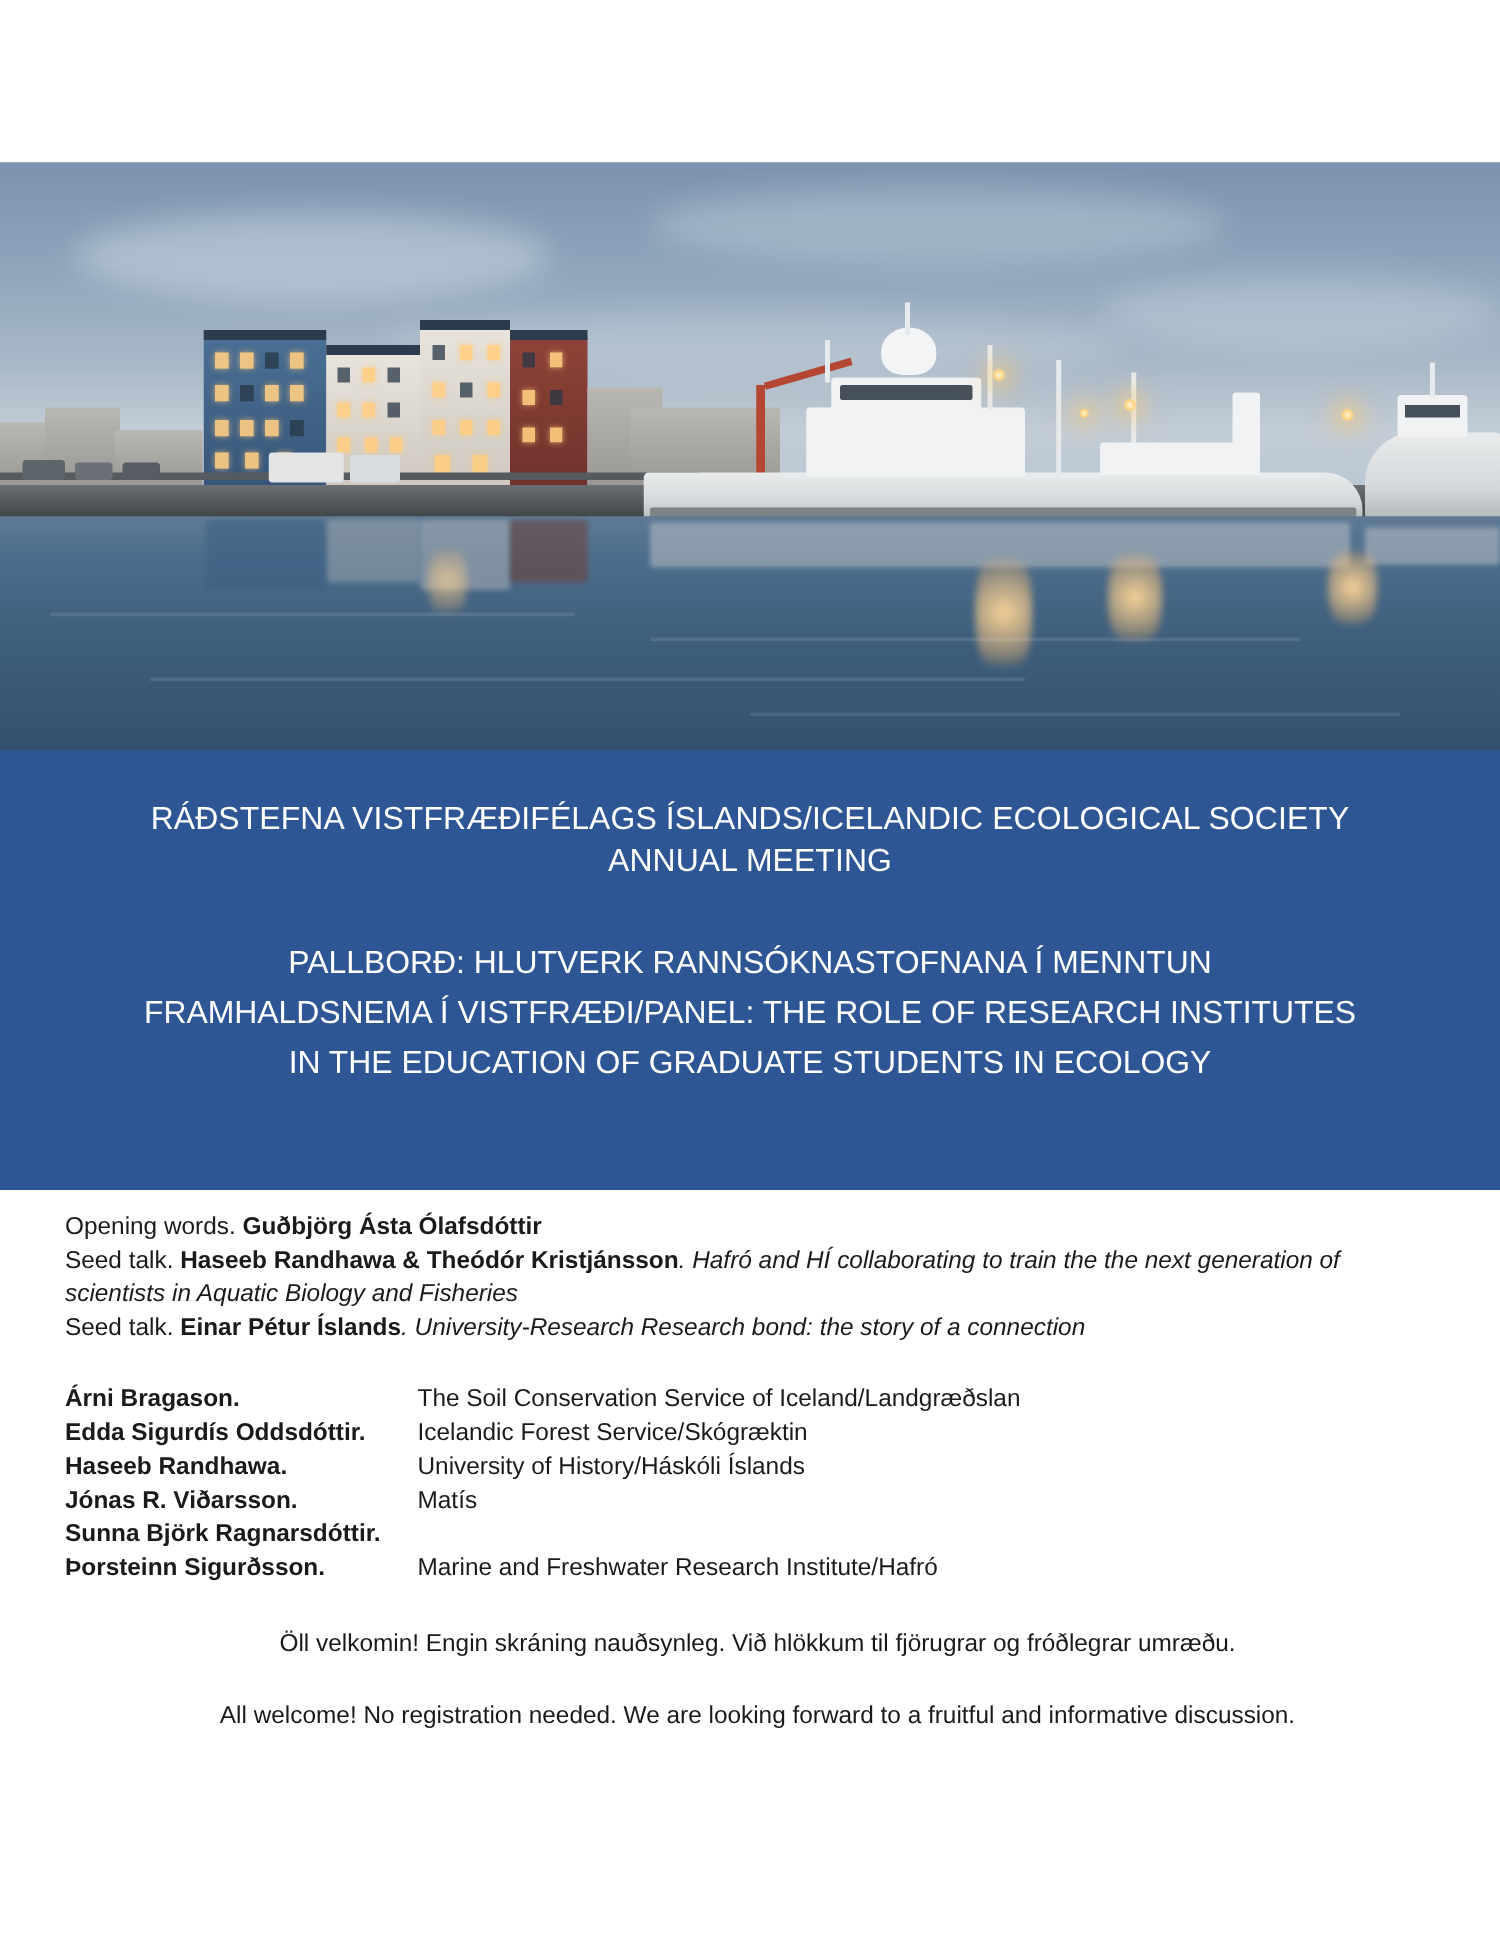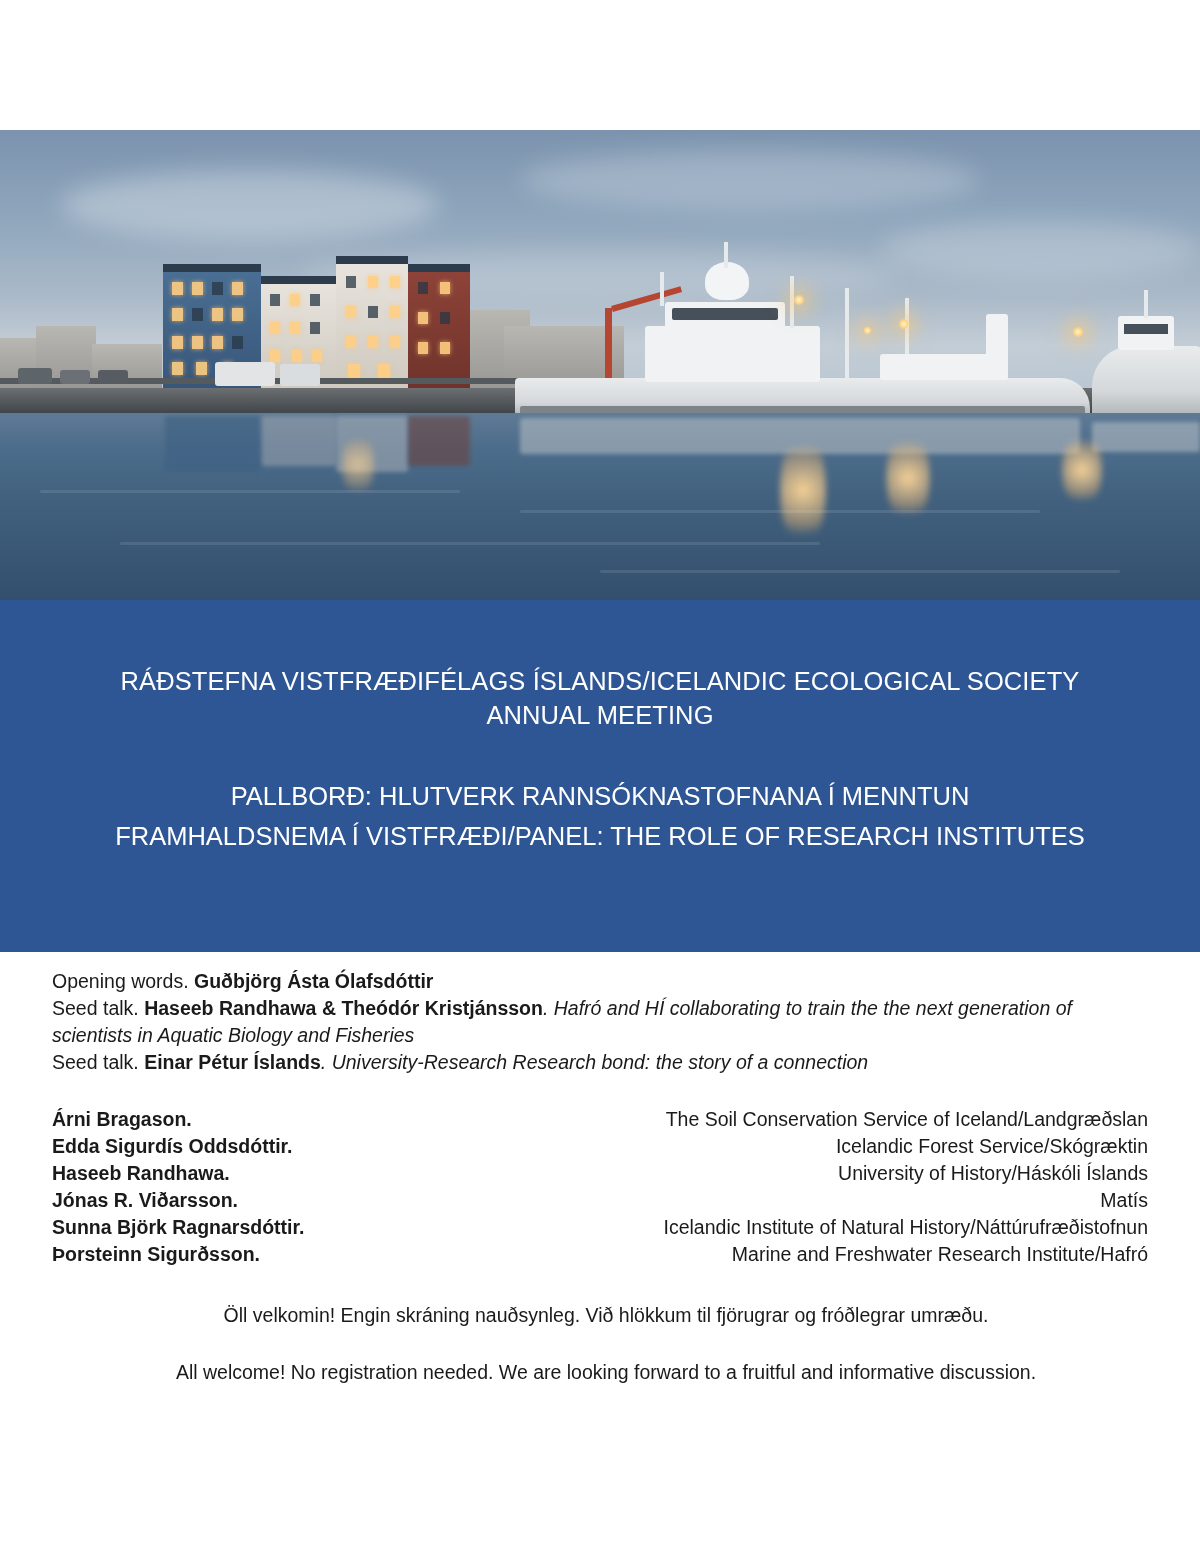--- a/index.html
+++ b/index.html
@@ -113,21 +113,21 @@
     left: 0; top: 600px;
     width: 1200px; height: 352px;
     background: #2e5694;
     color: #ffffff;
     text-align: center;
   }
   .banner .title1 {
     font-size: 25.5px;
     line-height: 34px;
     letter-spacing: .1px;
-    padding: 64px 18px 0 18px;
+    padding: 38px 18px 0 18px;
     font-weight: 400;
   }
   .banner .title2 {
     font-size: 25.5px;
     line-height: 40px;
     padding: 44px 8px 0 8px;
     font-weight: 400;
   }
   .banner .subtitle {
     font-size: 21px;
@@ -151,21 +151,20 @@
 
   .panel-list {
     margin-top: 30px;
     padding: 0 52px;
     font-size: 19.5px;
     line-height: 27px;
   }
   .panel-row {
     display: flex;
     align-items: baseline;
-    justify-content: space-between;
   }
   .panel-name {
     font-weight: 700;
     min-width: 282px;
     white-space: nowrap;
   }
   .panel-aff { font-weight: 400; }
 
   .closing {
     margin-top: 34px;
@@ -301,20 +300,21 @@
 </div>
 
 <div class="banner">
   <div class="title1">
     <span>RÁÐSTEFNA VISTFRÆÐIFÉLAGS ÍSLANDS/ICELANDIC ECOLOGICAL SOCIETY</span><br>
     <span>ANNUAL MEETING</span>
   </div>
   <div class="title2">
     <span>PALLBORÐ: HLUTVERK RANNSÓKNASTOFNANA Í MENNTUN</span><br>
     <span>FRAMHALDSNEMA Í VISTFRÆÐI/PANEL: THE ROLE OF RESEARCH INSTITUTES</span><br>
+    <span>IN THE EDUCATION OF GRADUATE STUDENTS IN ECOLOGY</span>
   </div>
 </div>
 
 <div class="content">
 
   <div class="para">
     <span>Opening words.</span>
     <b>Guðbjörg Ásta Ólafsdóttir</b><br>
     <span>Seed talk.</span>
     <b>Haseeb Randhawa &amp; Theódór Kristjánsson</b><i>. Hafró and HÍ collaborating to train the the next generation of scientists in Aquatic Biology and Fisheries</i><br>
@@ -334,21 +334,20 @@
     <div class="panel-row">
       <span class="panel-name">Haseeb Randhawa.</span>
       <span class="panel-aff">University of History/Háskóli Íslands</span>
     </div>
     <div class="panel-row">
       <span class="panel-name">Jónas R. Viðarsson.</span>
       <span class="panel-aff">Matís</span>
     </div>
     <div class="panel-row">
       <span class="panel-name">Sunna Björk Ragnarsdóttir.</span>
-      <span class="panel-aff">Icelandic Institute of Natural History/Náttúrufræðistofnun</span>
     </div>
     <div class="panel-row">
       <span class="panel-name">Þorsteinn Sigurðsson.</span>
       <span class="panel-aff">Marine and Freshwater Research Institute/Hafró</span>
     </div>
   </div>
 
   <div class="closing">
     <div>Öll velkomin! Engin skráning nauðsynleg. Við hlökkum til fjörugrar og fróðlegrar umræðu.</div>
     <div class="second">All welcome! No registration needed. We are looking forward to a fruitful and informative discussion.</div>

